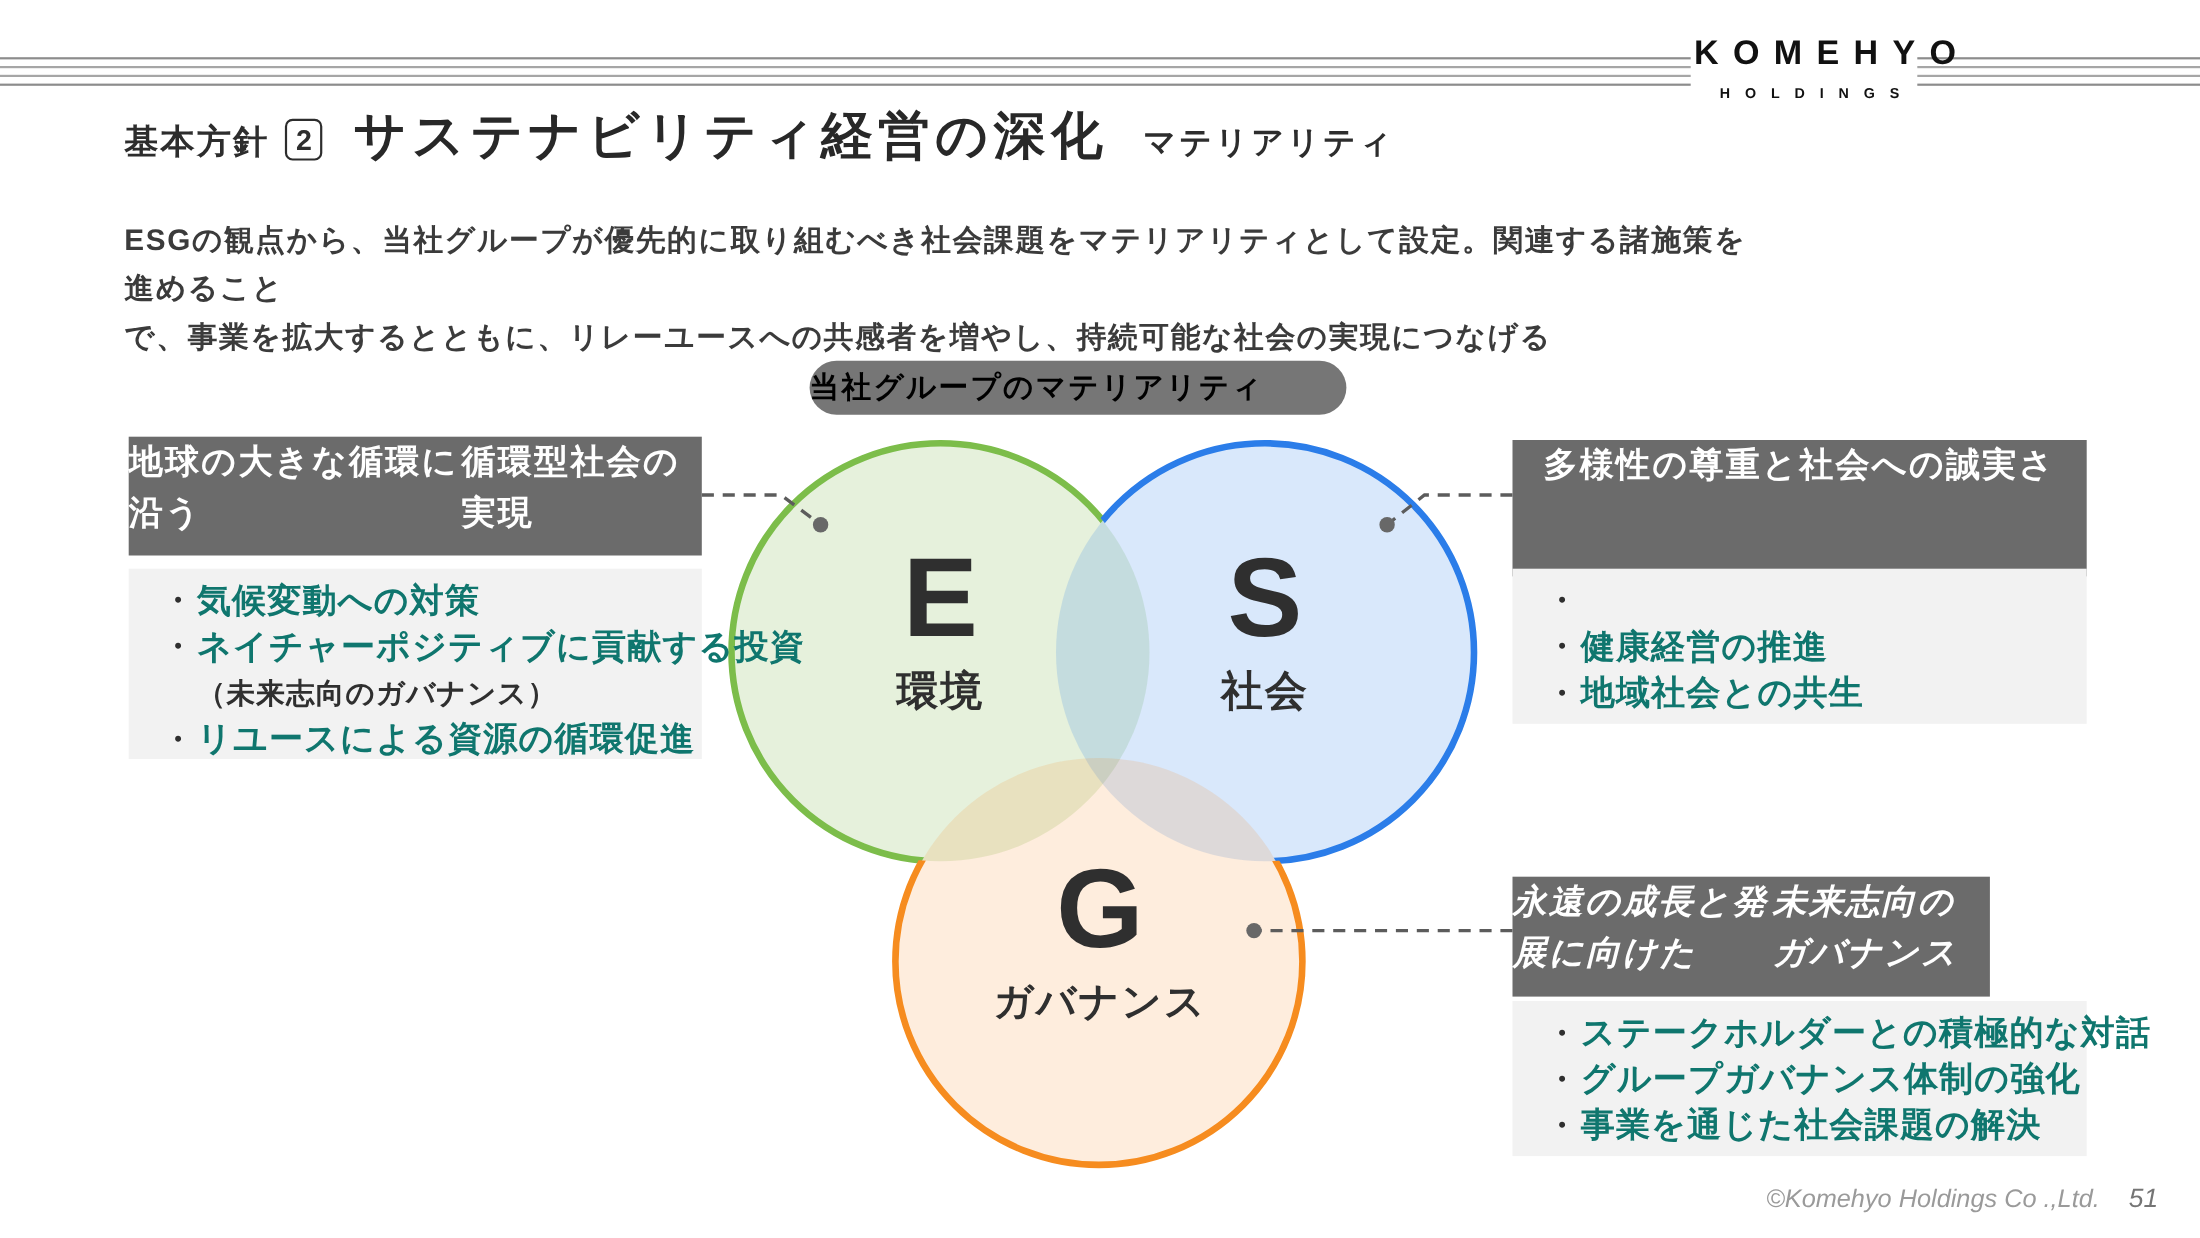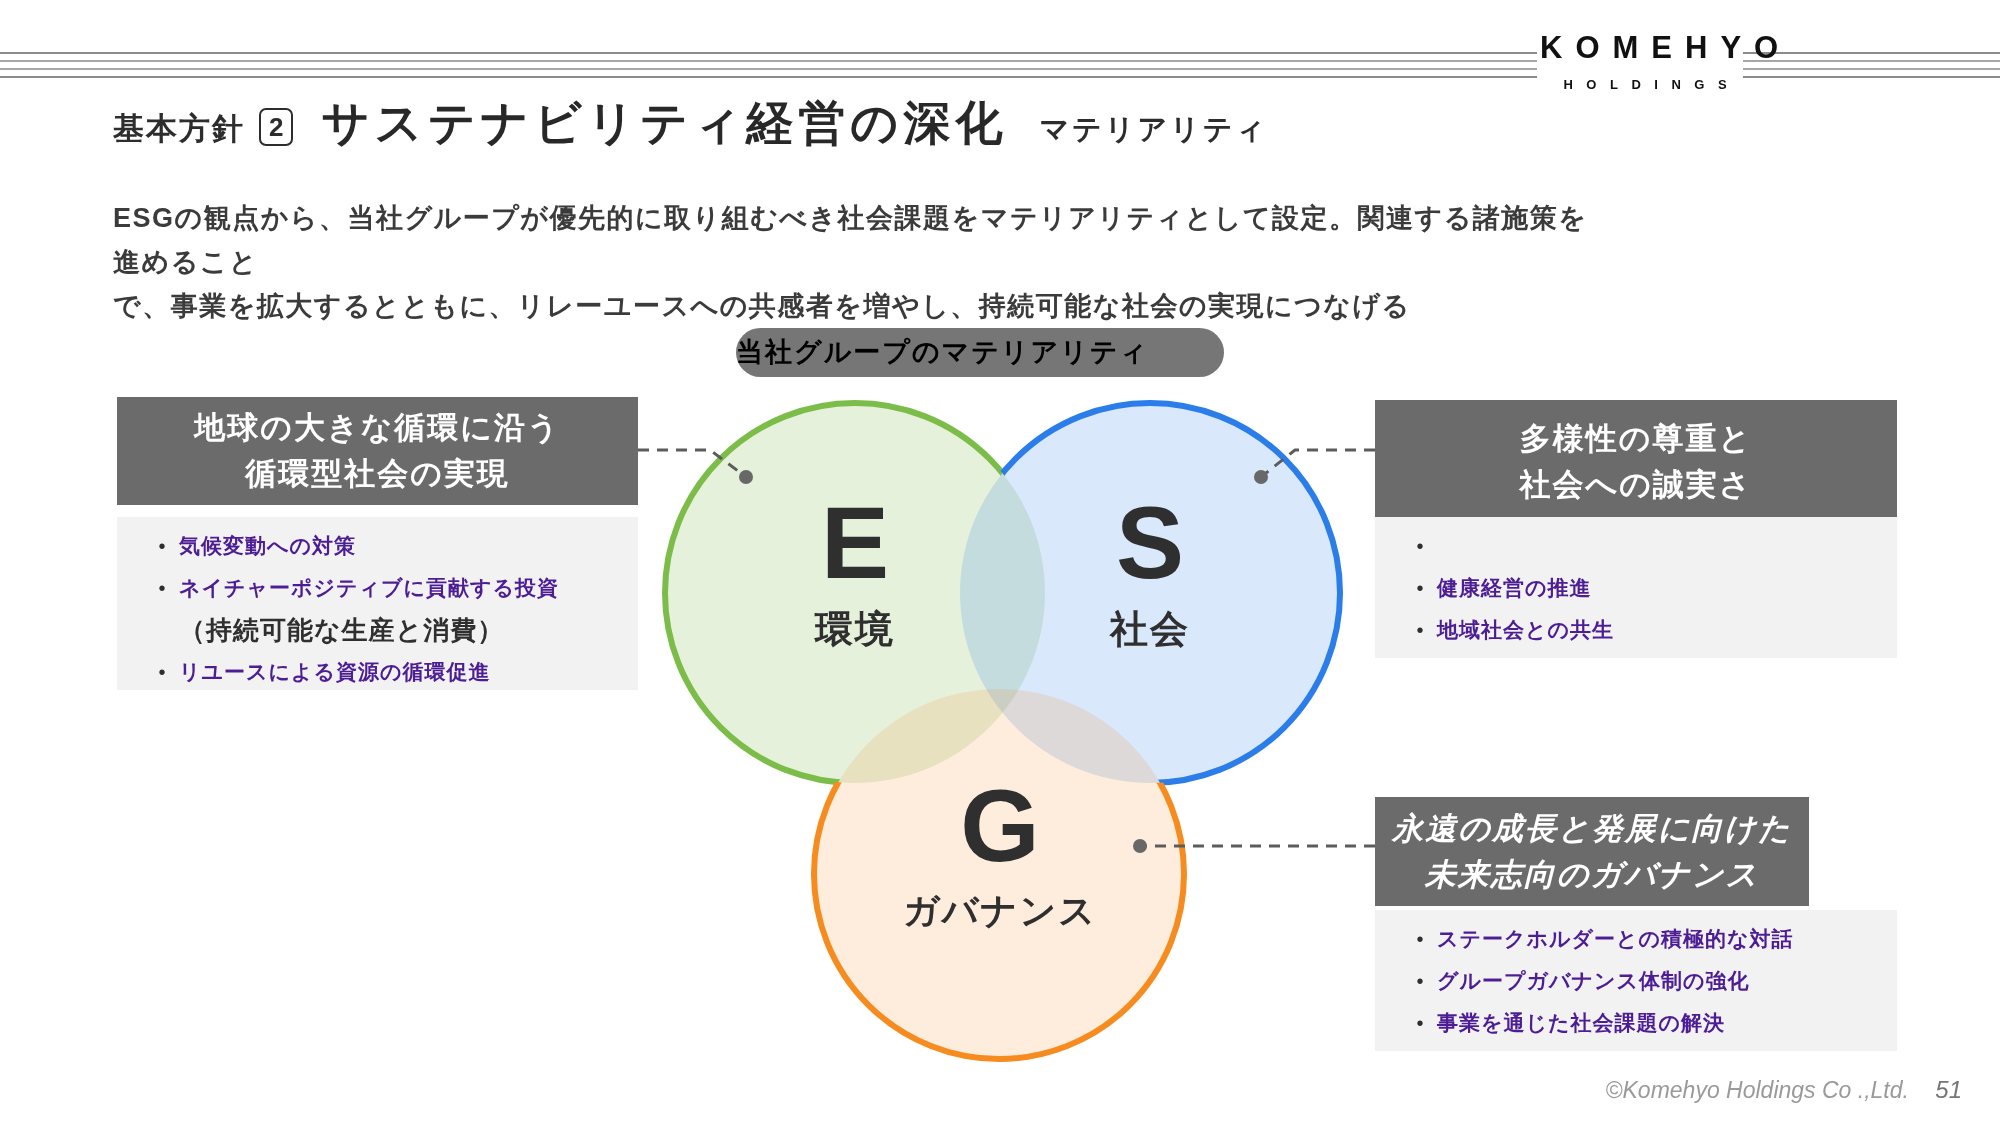--- a/index.html
+++ b/index.html
@@ -35,26 +35,26 @@
   
   .venn-svg{position:absolute;left:560px;top:330px;}
   .circle-text{position:absolute;text-align:center;line-height:1;}
   .circle-text .letter{font-size:102px;font-weight:900;color:#2f2f2f;}
   .circle-text .lab{font-size:38px;font-weight:800;color:#2f2f2f;margin-top:16px;letter-spacing:2px;}
   .ct-e{left:755px;top:492px;width:200px;}
   .ct-s{left:1050px;top:492px;width:200px;}
   .ct-g{left:878px;top:775px;width:244px;}
   .ct-g .lab{font-size:36px;}
   
-  .topic-header{position:absolute;background:#6b6b6b;color:#fff;display:flex;flex-direction:column;
-    justify-content:center;text-align:center;font-size:31px;font-weight:700;letter-spacing:2px;line-height:46px;}
+  .topic-header{position:absolute;background:#6b6b6b;color:#fff;display:flex;
+    justify-content:center;text-align:left;font-size:31px;font-weight:700;letter-spacing:2px;line-height:46px;}
   .topic-body{position:absolute;background:#f2f2f2;box-sizing:border-box;padding:8px 0 0 28px;}
   .bullet-row{display:flex;align-items:flex-start;line-height:42px;}
   .bullet-marker{width:34px;text-align:center;font-size:20px;color:#2f2f2f;flex:0 0 34px;}
-  .bullet-text{font-size:21px;font-weight:700;color:#4c1d95;letter-spacing:1px;white-space:nowrap;}
+  .bullet-text{font-size:31px;font-weight:700;color:#0f766e;letter-spacing:1px;white-space:nowrap;}
   .bullet-cont{font-size:26px;font-weight:700;color:#2f2f2f;letter-spacing:1px;line-height:42px;padding-left:34px;white-space:nowrap;}
   .th-env{left:117px;top:397px;width:521px;height:108px;}
   .tb-env{left:117px;top:517px;width:521px;height:173px;}
   .th-soc{left:1375px;top:400px;width:522px;height:124px;}
   .tb-soc{left:1375px;top:517px;width:522px;height:141px;}
   .th-gov{left:1375px;top:797px;width:434px;height:109px;font-style:italic;}
   .tb-gov{left:1375px;top:910px;width:522px;height:141px;}
   
   .footer{position:absolute;right:38px;top:1076px;font-size:23px;color:#9a9a9a;font-weight:400;font-style:italic;}
   .footer .page{color:#757575;font-size:24px;margin-left:20px;}
@@ -152,21 +152,21 @@
   </div>
   <div class="topic-body tb-env">
     <div class="bullet-row">
       <span class="bullet-marker">•</span>
       <span class="bullet-text">気候変動への対策</span>
     </div>
     <div class="bullet-row">
       <span class="bullet-marker">•</span>
       <span class="bullet-text">ネイチャーポジティブに貢献する投資</span>
     </div>
-    <div class="bullet-cont">（持続可能な生産と消費）</div>
+    <div class="bullet-cont">（未来志向のガバナンス）</div>
     <div class="bullet-row">
       <span class="bullet-marker">•</span>
       <span class="bullet-text">リユースによる資源の循環促進</span>
     </div>
   </div>
 
   <div class="topic-header th-soc">
     <div>多様性の尊重と</div>
     <div>社会への誠実さ</div>
   </div>

